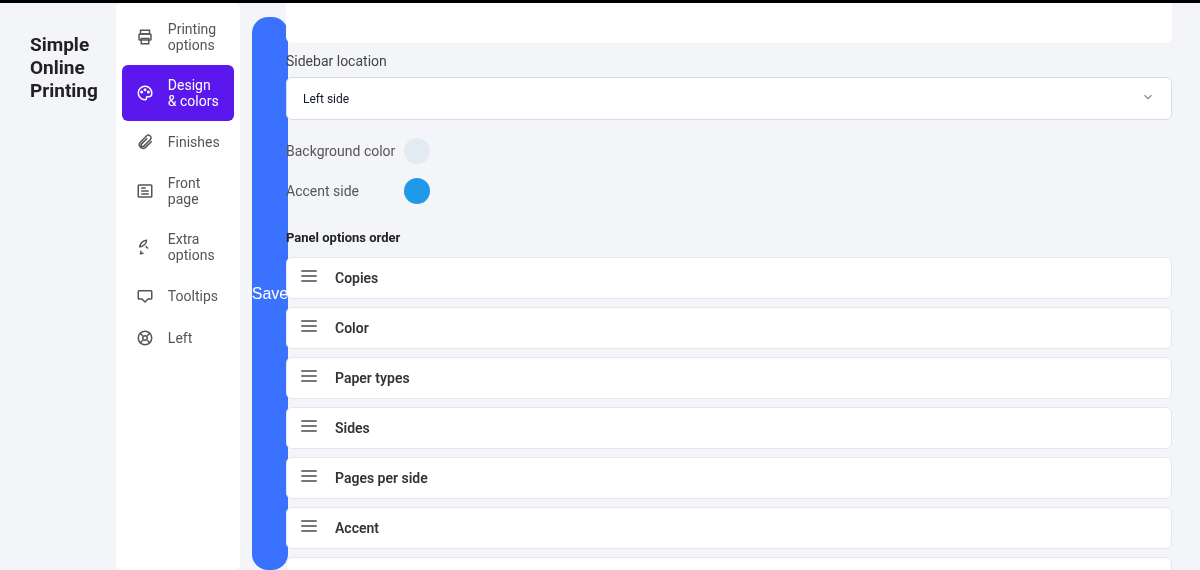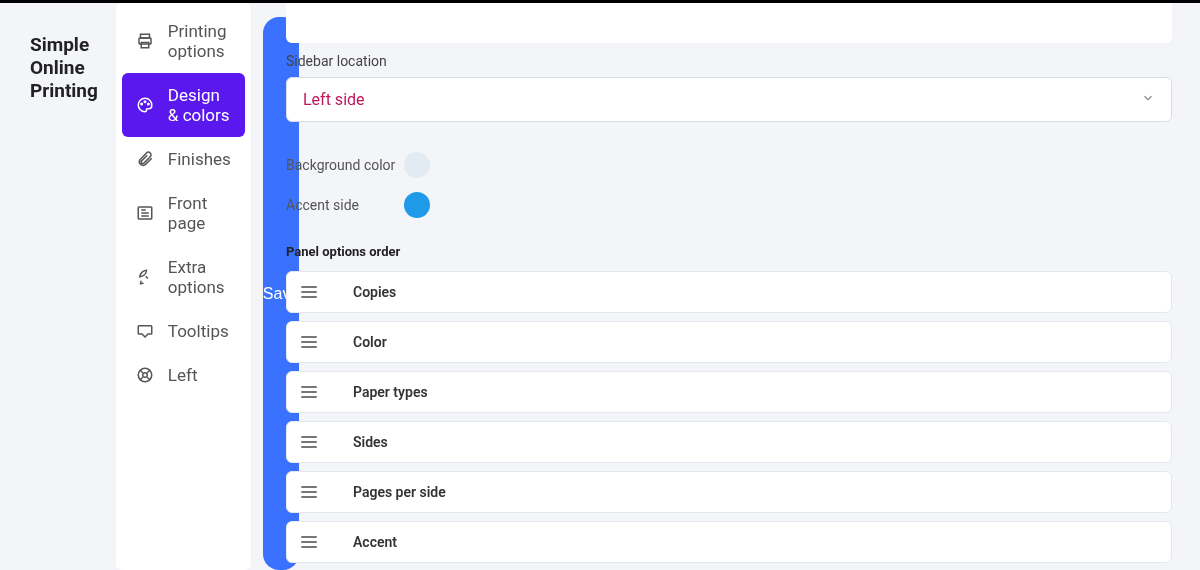--- a/index.html
+++ b/index.html
@@ -34,21 +34,21 @@
     margin-right: 12px;
   }
   .side-item {
     display: flex;
     align-items: center;
     gap: 14px;
     padding: 12px 14px;
     border-radius: 6px;
     cursor: pointer;
     color: #555;
-    font-size: 17px;
+    font-size: 14px;
   }
   .side-item.active {
     background: #5a18ee;
     color: #fff;
   }
   .side-item .icon { width: 18px; height: 18px; flex: 0 0 18px; display:flex; align-items:center; justify-content:center; }
   .side-item .icon svg { stroke: #555; }
   .side-item.active .icon svg { stroke: #fff; }
   .save-btn {
     margin: 14px 24px 0 0;
@@ -76,27 +76,27 @@
   .field-label {
     font-size: 14px;
     color: #444;
     margin-bottom: 8px;
   }
   .select {
     background:#fff;
     border:1px solid #d9dce3;
     border-radius:6px;
     padding:12px 16px;
-    font-size:16px;
-    color:#be185d;
+    font-size:12px;
+    color:#0f172a;
     display:flex;
     align-items:center;
     justify-content:space-between;
     cursor:pointer;
-    margin-bottom: 30px;
+    margin-bottom: 18px;
   }
   .select .chev { color:#888; }
   .color-row {
     display:flex;
     align-items:center;
     gap: 8px;
     margin-bottom: 14px;
     font-size:14px;
     color:#555;
   }
@@ -110,22 +110,22 @@
     font-weight:700;
     margin-top: 26px;
     margin-bottom: 12px;
   }
   .order-list .order-item {
     background:#fff;
     border:1px solid #e5e7ef;
     border-radius:6px;
     padding:12px 14px;
     display:flex;
-    align-items:center;
-    gap:36px;
+    align-items:flex-start;
+    gap:18px;
     margin-bottom:8px;
     cursor:grab;
   }
   .drag-icon { color:#777; display:flex; flex-direction:column; gap:3px; }
   .drag-icon span { display:block; width:16px; height:2px; background:#777; border-radius:1px; }
   .order-label { font-size:14px; font-weight:600; color:#333; }
 </style>
 </head>
 <body>
 

